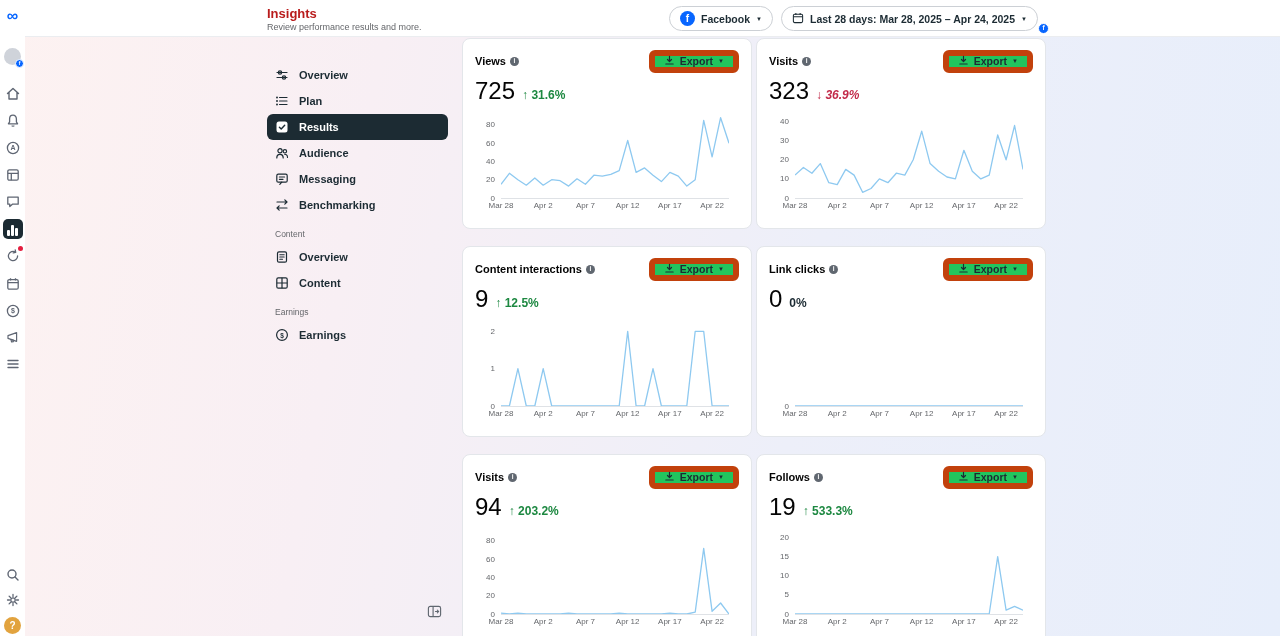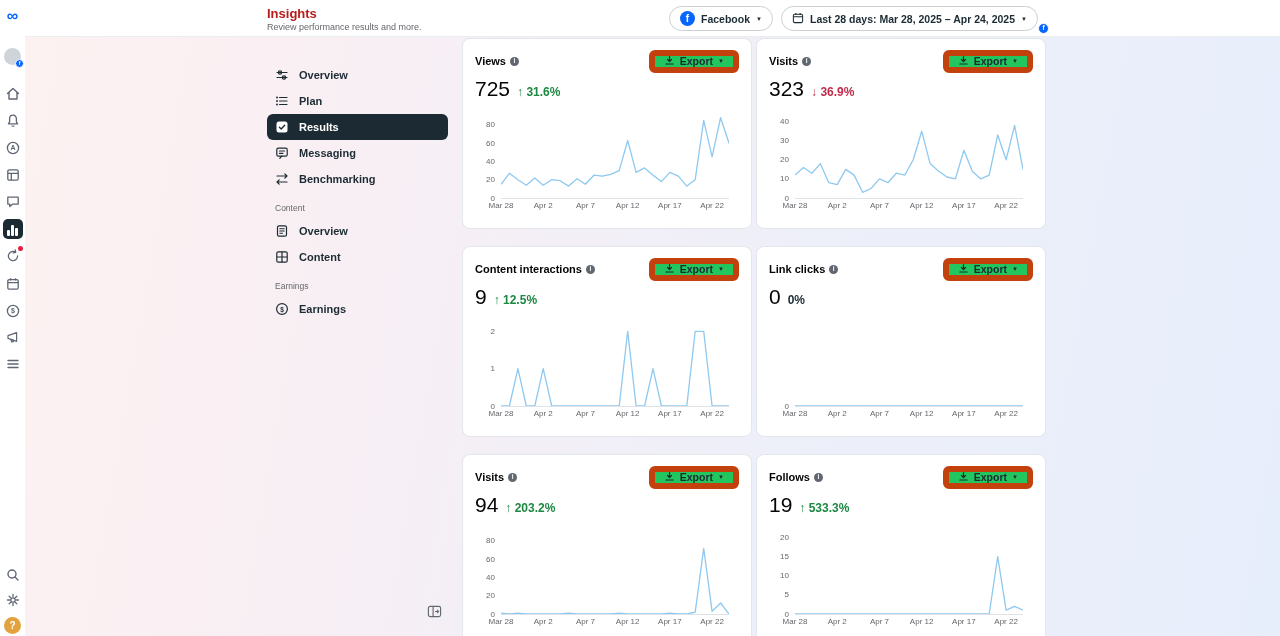--- a/index.html
+++ b/index.html
@@ -40,21 +40,21 @@
   .section-label{font-size:8.5px;color:#65676b;margin:11px 0 5px 8px;font-weight:400;}
   .collapse-btn{position:absolute;left:427px;top:604px;width:15px;height:15px;color:#606770;cursor:pointer;z-index:1;}
   
   .grid{position:absolute;left:462px;top:38px;display:grid;grid-template-columns:290px 290px;column-gap:4px;row-gap:17px;z-index:1;}
   .card{width:290px;height:191px;background:#fff;border:1px solid #e3e6ea;border-radius:8px;padding:10px 12px;}
   .card-head{display:flex;justify-content:space-between;align-items:center;height:24px;}
   .card-title{font-size:11px;font-weight:700;color:#050505;display:flex;align-items:center;gap:4px;}
   .info{width:9px;height:9px;border-radius:50%;background:#606770;color:#fff;font-size:6.5px;display:inline-flex;align-items:center;justify-content:center;font-weight:700;cursor:pointer;line-height:1;}
   .export-btn{display:flex;align-items:center;gap:5px;height:23px;padding:0 9px;border:6px solid #c2410c;border-radius:6px;background:#22c55e;font-size:10.5px;font-weight:700;color:#1c2b33;cursor:pointer;}
   .value-row{display:flex;align-items:baseline;gap:7px;margin-top:4px;height:26px;}
-  .value{font-size:21px;color:#050505;text-align:center;}
+  .value{font-size:24px;color:#050505;text-align:center;}
   .delta{font-size:12px;font-weight:700;}
   .chart-block{margin-top:10px;}
   .chart-row{display:flex;}
   .ycol{position:relative;width:26px;height:86px;}
   .ycol span{position:absolute;right:6px;font-size:8px;color:#65676b;line-height:9px;}
   .plot{position:relative;width:228px;height:86px;}
   .plot svg{position:absolute;left:0;top:0;}
   .xrow{position:relative;height:12px;margin-left:26px;width:228px;}
   .xrow span{position:absolute;top:2px;transform:translateX(-50%);font-size:8px;color:#65676b;white-space:nowrap;}
 </style>
@@ -193,20 +193,31 @@
       <svg width="14" height="14" viewBox="0 0 14 14">
           <rect x="1.5" y="1.5" width="11" height="11" rx="2.5" fill="currentColor"></rect>
           <path d="M4.4 7.3 L6.2 9 L9.7 5.2" fill="none" stroke="#1c2b33" stroke-width="1.4" stroke-linecap="round" stroke-linejoin="round"></path>
         </svg>
     </span>
     <span>Results</span>
   </div>
   <div class="nav-item">
     <span class="nav-ic">
       <svg width="14" height="14" viewBox="0 0 14 14">
+          <circle cx="5" cy="4.8" r="2.1" fill="none" stroke="currentColor" stroke-width="1.2"></circle>
+          <path d="M1.8 12 C1.8 9.8 3.2 8.4 5 8.4 C6.8 8.4 8.2 9.8 8.2 12" fill="none" stroke="currentColor" stroke-width="1.2" stroke-linecap="round"></path>
+          <circle cx="9.9" cy="5.3" r="1.7" fill="none" stroke="currentColor" stroke-width="1.1"></circle>
+          <path d="M9.6 8.2 C11.3 8.2 12.5 9.5 12.5 11.4" fill="none" stroke="currentColor" stroke-width="1.1" stroke-linecap="round"></path>
+        </svg>
+    </span>
+    <span>Audience</span>
+  </div>
+  <div class="nav-item">
+    <span class="nav-ic">
+      <svg width="14" height="14" viewBox="0 0 14 14">
           <rect x="1.8" y="2.2" width="10.4" height="8" rx="1.5" fill="none" stroke="currentColor" stroke-width="1.2"></rect>
           <path d="M4.8 12.4 L6.8 10.2 M4.4 5 H9.6 M4.4 7.3 H8" fill="none" stroke="currentColor" stroke-width="1.2" stroke-linecap="round"></path>
         </svg>
     </span>
     <span>Messaging</span>
   </div>
   <div class="nav-item">
     <span class="nav-ic">
       <svg width="14" height="14" viewBox="0 0 14 14">
           <path d="M2 4 H12 M9.8 1.9 L12 4 L9.8 6.1 M12 10 H2 M4.2 7.9 L2 10 L4.2 12.1" fill="none" stroke="currentColor" stroke-width="1.2" stroke-linecap="round" stroke-linejoin="round"></path>
@@ -318,21 +329,21 @@
           <svg width="11" height="11" viewBox="0 0 12 12">
               <path d="M6 1.5 V7 M3.8 4.9 L6 7.1 L8.2 4.9 M2 9.8 H10" fill="none" stroke="currentColor" stroke-width="1.3" stroke-linecap="round" stroke-linejoin="round"></path>
             </svg>
         </span>
         <span>Export</span>
         <span class="caret">▼</span>
       </button>
     </div>
     <div class="value-row">
       <span class="value">323</span>
-      <span class="delta" style="color: rgb(194, 43, 74);">↓ 36.9%</span>
+      <span class="delta" style="color: rgb(194, 43, 74); font-style: italic;">↓ 36.9%</span>
     </div>
     <div class="chart-block">
       <div class="chart-row">
         <div class="ycol">
             <span style="top: 80.5px;">0</span>
             <span style="top: 61.4091px;">10</span>
             <span style="top: 42.3182px;">20</span>
             <span style="top: 23.2273px;">30</span>
             <span style="top: 4.13636px;">40</span>
           </div>

